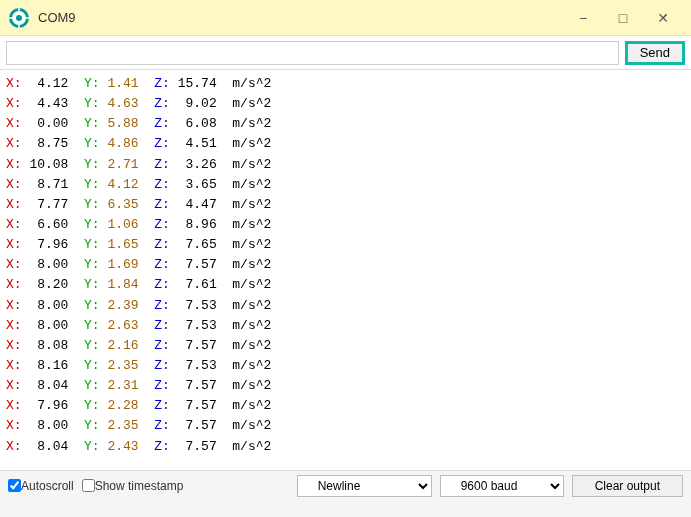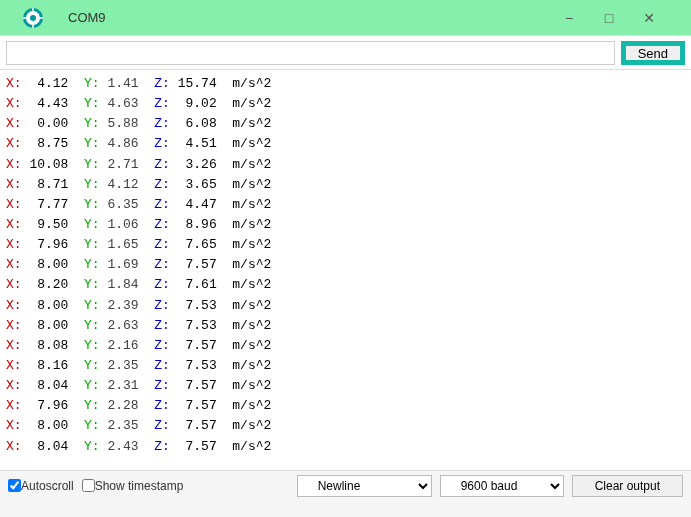--- a/index.html
+++ b/index.html
@@ -13,26 +13,25 @@
       height: 517px;
       background: #f5f5f5;
       font-family: 'Segoe UI', Arial, sans-serif;
       font-size: 13px;
       overflow: hidden;
     }
 
     .title-bar {
       display: flex;
       align-items: center;
-      background: #86efac;
+      background: #fef9c3;
       border-bottom: 1px solid #ddd;
       height: 36px;
-      padding: 0 22px;
+      padding: 0 8px;
       user-select: none;
-      gap: 16px;
     }
 
     .title-bar-logo {
       width: 22px;
       height: 22px;
       margin-right: 8px;
       flex-shrink: 0;
     }
 
     .title-bar-title {
@@ -76,21 +75,21 @@
       border: 1px solid #ccc;
       padding: 2px 6px;
       font-size: 13px;
       outline: none;
     }
 
     .send-btn {
       height: 24px;
       padding: 0 12px;
       background: #f0f0f0;
-      border: 5px solid #14b8a6;
+      border: 3px solid #14b8a6;
       cursor: pointer;
       font-size: 13px;
       white-space: nowrap;
     }
 
     .output-area {
       background: #ffffff;
       height: 400px;
       overflow-y: scroll;
       padding: 4px 6px;
@@ -113,21 +112,21 @@
       border: 1px solid #aaa;
     }
 
     .output-line {
       white-space: pre;
     }
 
     .x-label { color: #cc0000; }
     .x-val   { color: #000000; }
     .y-label { color: #00aa00; }
-    .y-val   { color: #404040; }
+    .y-val   { color: #a16207; }
     .z-label { color: #0000cc; }
     .z-val   { color: #000000; }
     .unit    { color: #000000; }
 
     .status-bar {
       display: flex;
       align-items: center;
       background: #f5f5f5;
       border-top: 1px solid #ddd;
       height: 30px;
@@ -200,21 +199,21 @@
 </div>
 
 <div class="output-area" id="output-area">
 <div class="output-line"><span class="x-label">X: </span><span class="x-val"> 4.12</span>  <span class="y-label">Y: </span><span class="y-val">1.41</span>  <span class="z-label">Z: </span><span class="z-val">15.74</span>  <span class="unit">m/s^2</span></div>
     <div class="output-line"><span class="x-label">X: </span><span class="x-val"> 4.43</span>  <span class="y-label">Y: </span><span class="y-val">4.63</span>  <span class="z-label">Z: </span><span class="z-val"> 9.02</span>  <span class="unit">m/s^2</span></div>
     <div class="output-line"><span class="x-label">X: </span><span class="x-val"> 0.00</span>  <span class="y-label">Y: </span><span class="y-val">5.88</span>  <span class="z-label">Z: </span><span class="z-val"> 6.08</span>  <span class="unit">m/s^2</span></div>
     <div class="output-line"><span class="x-label">X: </span><span class="x-val"> 8.75</span>  <span class="y-label">Y: </span><span class="y-val">4.86</span>  <span class="z-label">Z: </span><span class="z-val"> 4.51</span>  <span class="unit">m/s^2</span></div>
     <div class="output-line"><span class="x-label">X: </span><span class="x-val">10.08</span>  <span class="y-label">Y: </span><span class="y-val">2.71</span>  <span class="z-label">Z: </span><span class="z-val"> 3.26</span>  <span class="unit">m/s^2</span></div>
     <div class="output-line"><span class="x-label">X: </span><span class="x-val"> 8.71</span>  <span class="y-label">Y: </span><span class="y-val">4.12</span>  <span class="z-label">Z: </span><span class="z-val"> 3.65</span>  <span class="unit">m/s^2</span></div>
     <div class="output-line"><span class="x-label">X: </span><span class="x-val"> 7.77</span>  <span class="y-label">Y: </span><span class="y-val">6.35</span>  <span class="z-label">Z: </span><span class="z-val"> 4.47</span>  <span class="unit">m/s^2</span></div>
-    <div class="output-line"><span class="x-label">X: </span><span class="x-val"> 9.50</span>  <span class="y-label">Y: </span><span class="y-val">1.06</span>  <span class="z-label">Z: </span><span class="z-val"> 8.96</span>  <span class="unit">m/s^2</span></div>
+    <div class="output-line"><span class="x-label">X: </span><span class="x-val"> 6.60</span>  <span class="y-label">Y: </span><span class="y-val">1.06</span>  <span class="z-label">Z: </span><span class="z-val"> 8.96</span>  <span class="unit">m/s^2</span></div>
     <div class="output-line"><span class="x-label">X: </span><span class="x-val"> 7.96</span>  <span class="y-label">Y: </span><span class="y-val">1.65</span>  <span class="z-label">Z: </span><span class="z-val"> 7.65</span>  <span class="unit">m/s^2</span></div>
     <div class="output-line"><span class="x-label">X: </span><span class="x-val"> 8.00</span>  <span class="y-label">Y: </span><span class="y-val">1.69</span>  <span class="z-label">Z: </span><span class="z-val"> 7.57</span>  <span class="unit">m/s^2</span></div>
     <div class="output-line"><span class="x-label">X: </span><span class="x-val"> 8.20</span>  <span class="y-label">Y: </span><span class="y-val">1.84</span>  <span class="z-label">Z: </span><span class="z-val"> 7.61</span>  <span class="unit">m/s^2</span></div>
     <div class="output-line"><span class="x-label">X: </span><span class="x-val"> 8.00</span>  <span class="y-label">Y: </span><span class="y-val">2.39</span>  <span class="z-label">Z: </span><span class="z-val"> 7.53</span>  <span class="unit">m/s^2</span></div>
     <div class="output-line"><span class="x-label">X: </span><span class="x-val"> 8.00</span>  <span class="y-label">Y: </span><span class="y-val">2.63</span>  <span class="z-label">Z: </span><span class="z-val"> 7.53</span>  <span class="unit">m/s^2</span></div>
     <div class="output-line"><span class="x-label">X: </span><span class="x-val"> 8.08</span>  <span class="y-label">Y: </span><span class="y-val">2.16</span>  <span class="z-label">Z: </span><span class="z-val"> 7.57</span>  <span class="unit">m/s^2</span></div>
     <div class="output-line"><span class="x-label">X: </span><span class="x-val"> 8.16</span>  <span class="y-label">Y: </span><span class="y-val">2.35</span>  <span class="z-label">Z: </span><span class="z-val"> 7.53</span>  <span class="unit">m/s^2</span></div>
     <div class="output-line"><span class="x-label">X: </span><span class="x-val"> 8.04</span>  <span class="y-label">Y: </span><span class="y-val">2.31</span>  <span class="z-label">Z: </span><span class="z-val"> 7.57</span>  <span class="unit">m/s^2</span></div>
     <div class="output-line"><span class="x-label">X: </span><span class="x-val"> 7.96</span>  <span class="y-label">Y: </span><span class="y-val">2.28</span>  <span class="z-label">Z: </span><span class="z-val"> 7.57</span>  <span class="unit">m/s^2</span></div>
     <div class="output-line"><span class="x-label">X: </span><span class="x-val"> 8.00</span>  <span class="y-label">Y: </span><span class="y-val">2.35</span>  <span class="z-label">Z: </span><span class="z-val"> 7.57</span>  <span class="unit">m/s^2</span></div>

